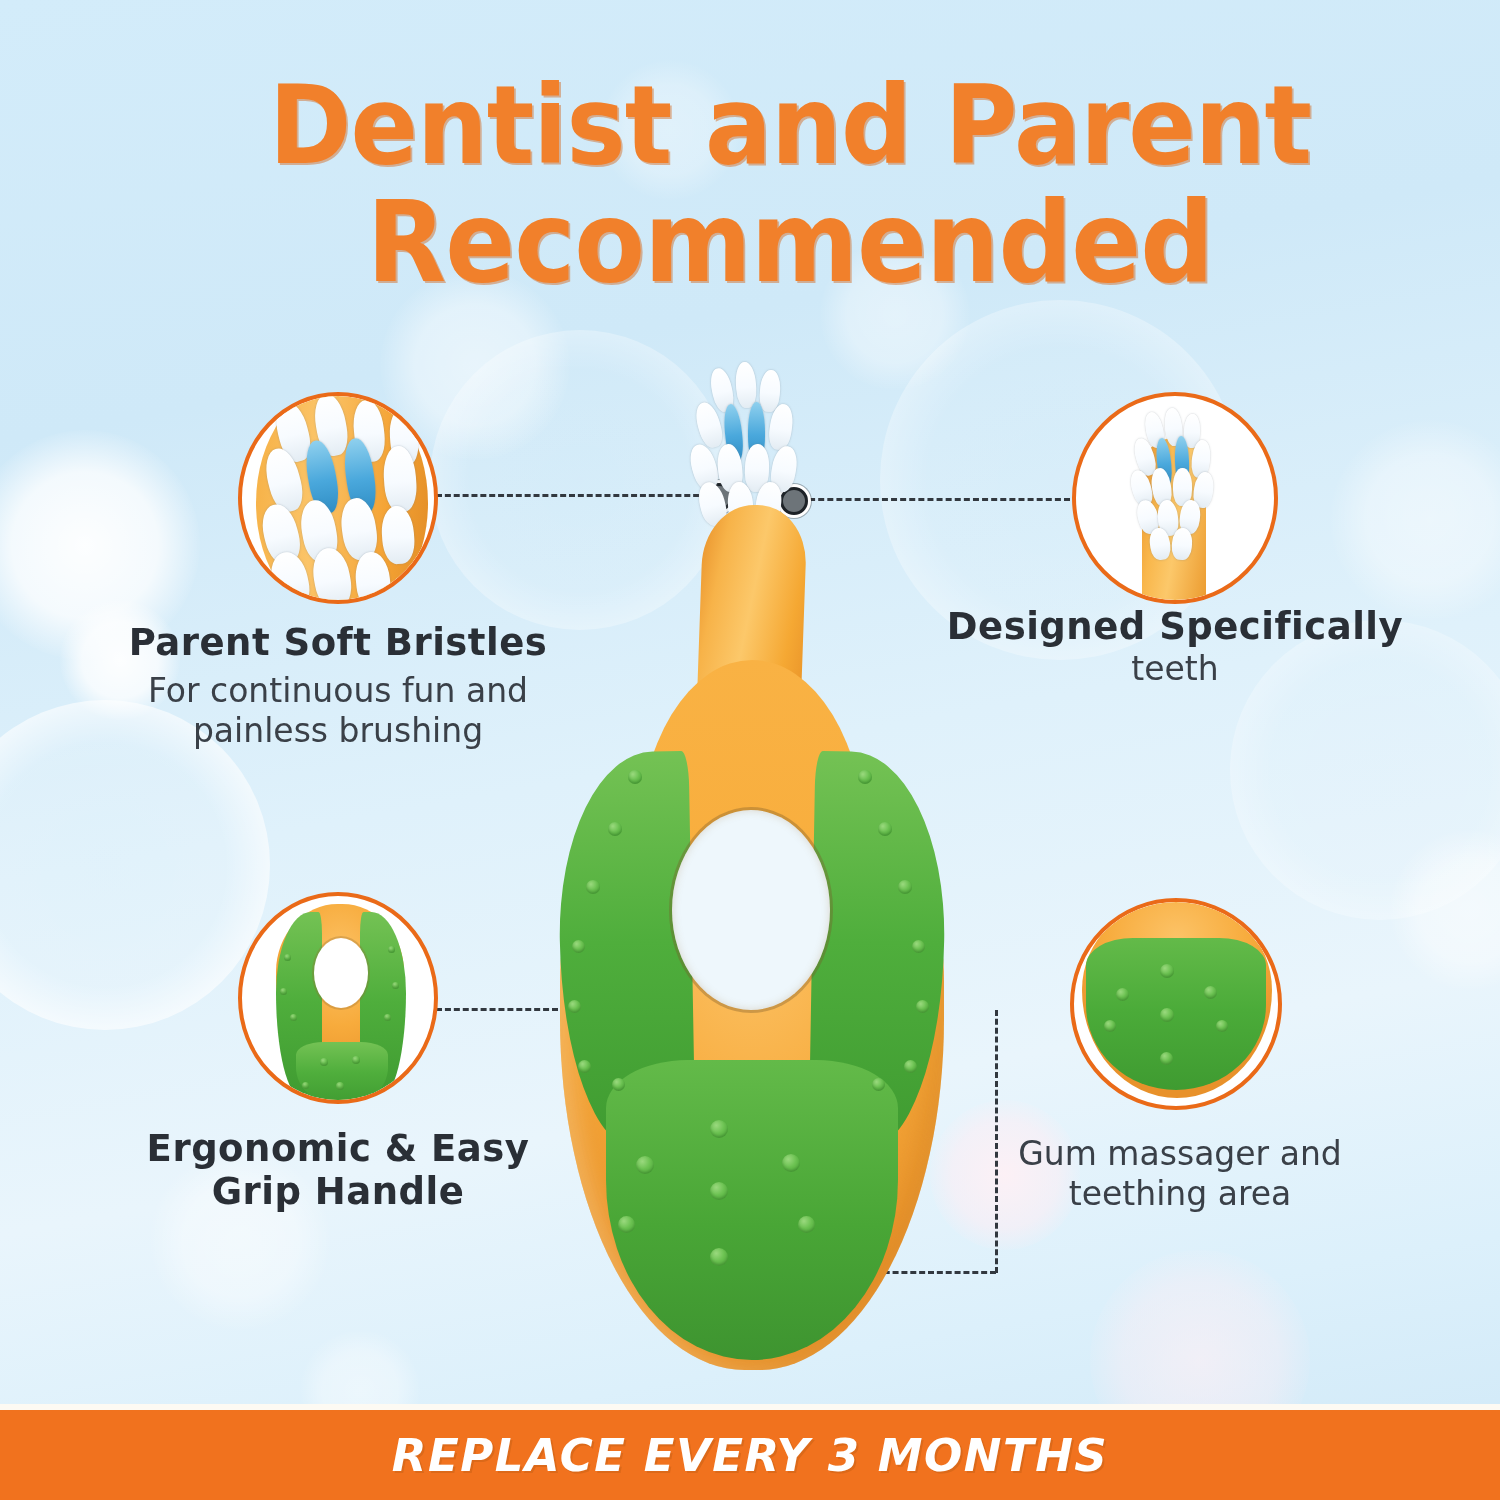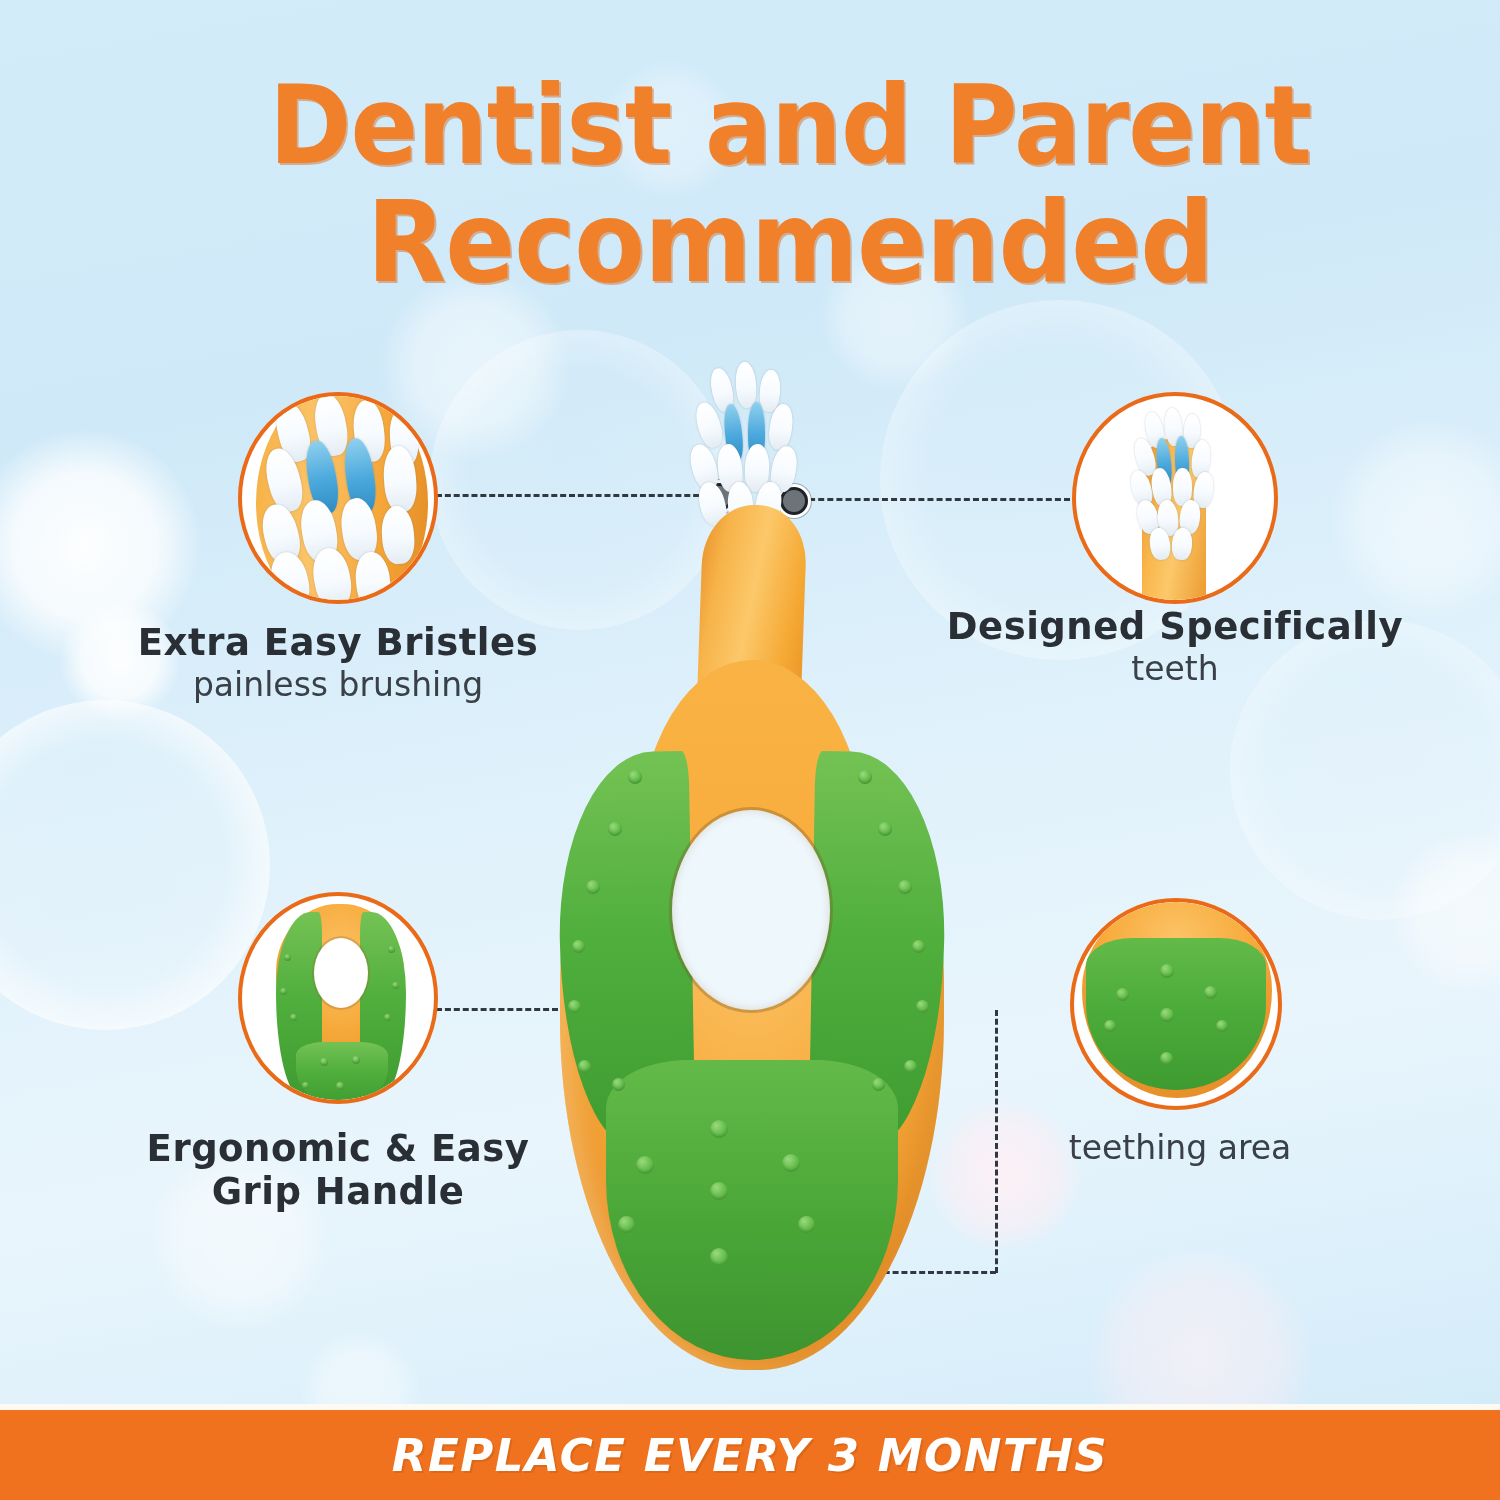--- a/index.html
+++ b/index.html
@@ -276,21 +276,22 @@
       <div class="bristle" style="left:60px;top:104px;width:34px;height:62px;transform:rotate(-10deg);"></div>
       <div class="bristle" style="left:100px;top:102px;width:34px;height:62px;transform:rotate(-8deg);"></div>
       <div class="bristle" style="left:140px;top:110px;width:32px;height:58px;transform:rotate(-4deg);"></div>
       <div class="bristle" style="left:30px;top:156px;width:36px;height:58px;transform:rotate(-12deg);"></div>
       <div class="bristle" style="left:72px;top:152px;width:36px;height:60px;transform:rotate(-10deg);"></div>
       <div class="bristle" style="left:114px;top:156px;width:34px;height:58px;transform:rotate(-6deg);"></div>
     </div>
   </div>
 
   <div class="feature" style="left:108px;top:622px;">
-    <div class="head">Extra Easy Bristles</div>
+    <div class="head">Parent Soft Bristles</div>
+    <div class="sub">For continuous fun and</div>
     <div class="sub" style="margin-top:0;">painless brushing</div>
   </div>
 
   <div class="callout" style="left:1072px;top:392px;width:206px;height:212px;">
     <div class="inner">
       <div style="position:absolute;left:66px;top:42px;width:64px;height:170px;border-radius:44px 44px 14px 14px;background:linear-gradient(100deg,#e8902a 0%,#f9b74c 30%,#fcc86a 55%,#eb9a2e 100%);"></div>
       <div class="bristle" style="left:70px;top:16px;width:17px;height:36px;transform:rotate(-12deg);"></div>
       <div class="bristle" style="left:89px;top:12px;width:17px;height:38px;transform:rotate(-6deg);"></div>
       <div class="bristle" style="left:108px;top:18px;width:16px;height:34px;transform:rotate(2deg);"></div>
       <div class="bristle" style="left:60px;top:42px;width:18px;height:38px;transform:rotate(-16deg);"></div>
@@ -347,20 +348,21 @@
       <div class="nub" style="left:42px;top:86px;width:13px;height:13px;"></div>
       <div class="nub" style="left:130px;top:84px;width:13px;height:13px;"></div>
       <div class="nub" style="left:86px;top:106px;width:14px;height:14px;"></div>
       <div class="nub" style="left:30px;top:118px;width:12px;height:12px;"></div>
       <div class="nub" style="left:142px;top:118px;width:12px;height:12px;"></div>
       <div class="nub" style="left:86px;top:150px;width:13px;height:13px;"></div>
     </div>
   </div>
 
   <div class="feature" style="left:950px;top:1128px;">
+    <div class="sub">Gum massager and</div>
     <div class="sub" style="margin-top:0;">teething area</div>
   </div>
 
   <div class="brush">
 
     <div>
       <div class="bristle" style="left:192px;top:8px;width:20px;height:44px;transform:rotate(-12deg);"></div>
       <div class="bristle" style="left:216px;top:2px;width:20px;height:46px;transform:rotate(-4deg);"></div>
       <div class="bristle" style="left:240px;top:10px;width:20px;height:42px;transform:rotate(4deg);"></div>
       <div class="bristle" style="left:178px;top:42px;width:22px;height:46px;transform:rotate(-16deg);"></div>

